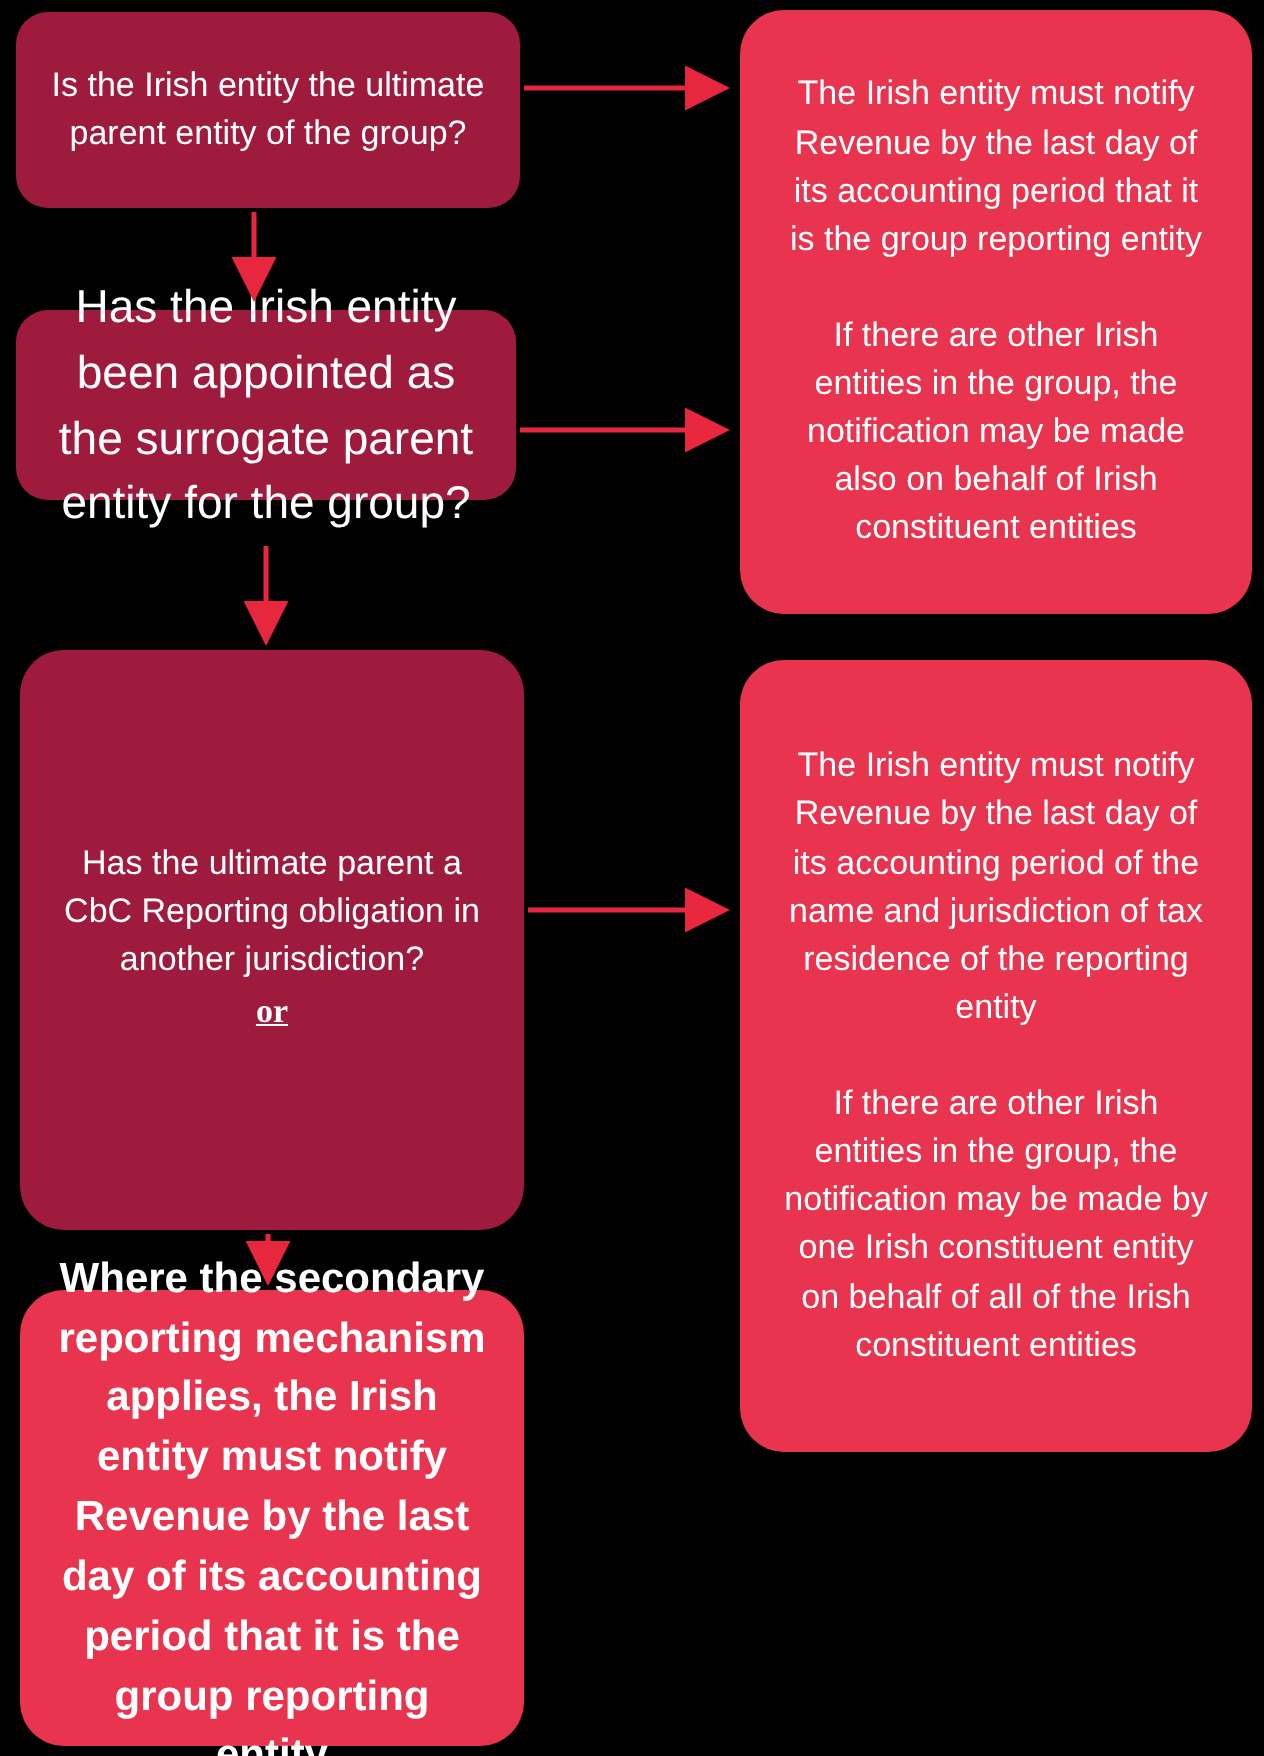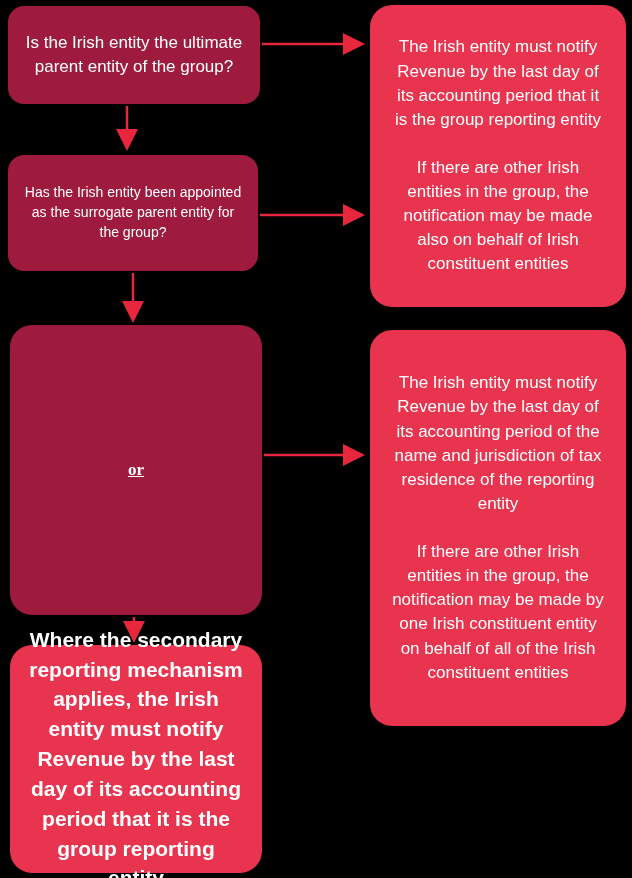--- a/index.html
+++ b/index.html
@@ -27,21 +27,21 @@
     justify-content:center;
     text-align:center;
     box-sizing:border-box;
     line-height:1.42;
   }
   .box p{margin:0;}
   .dark{background:var(--dark-box);}
   .bright{background:var(--bright-box);}
 
   .q1{left:8px;top:6px;width:252px;height:98px;border-radius:16px;font-size:17px;padding:8px 16px;}
-  .q2{left:8px;top:155px;width:250px;height:116px;border-radius:16px;font-size:14px;padding:8px 16px;}
+  .q2{left:8px;top:155px;width:250px;height:95px;border-radius:16px;font-size:23px;padding:8px 16px;}
   .q3{left:10px;top:325px;width:252px;height:290px;border-radius:22px;font-size:17px;padding:12px 18px;}
   .b1{left:10px;top:645px;width:252px;height:228px;border-radius:22px;font-size:21px;font-weight:700;padding:12px 18px;}
   .r1{left:370px;top:5px;width:256px;height:302px;border-radius:22px;font-size:17px;padding:14px 20px;}
   .r2{left:370px;top:330px;width:256px;height:396px;border-radius:22px;font-size:17px;padding:14px 20px;}
 
   .para-gap{margin-top:24px !important;}
   .or-word{
     font-weight:700;
     text-decoration:underline;
     display:block;
@@ -64,20 +64,21 @@
   <div class="box bright r1">
     <p>The Irish entity must notify Revenue by the last day of its accounting period that it is the group reporting entity</p>
     <p class="para-gap">If there are other Irish entities in the group, the notification may be made also on behalf of Irish constituent entities</p>
   </div>
 
   <div class="box dark q2">
     <p>Has the Irish entity been appointed as the surrogate parent entity for the group?</p>
   </div>
 
   <div class="box dark q3">
+    <p>Has the ultimate parent a CbC Reporting obligation in another jurisdiction?</p>
     <span class="or-word">or</span>
   </div>
 
   <div class="box bright r2">
     <p>The Irish entity must notify Revenue by the last day of its accounting period of the name and jurisdiction of tax residence of the reporting entity</p>
     <p class="para-gap">If there are other Irish entities in the group, the notification may be made by one Irish constituent entity on behalf of all of the Irish constituent entities</p>
   </div>
 
   <div class="box bright b1">
     <p>Where the secondary reporting mechanism applies, the Irish entity must notify Revenue by the last day of its accounting period that it is the group reporting entity</p>

